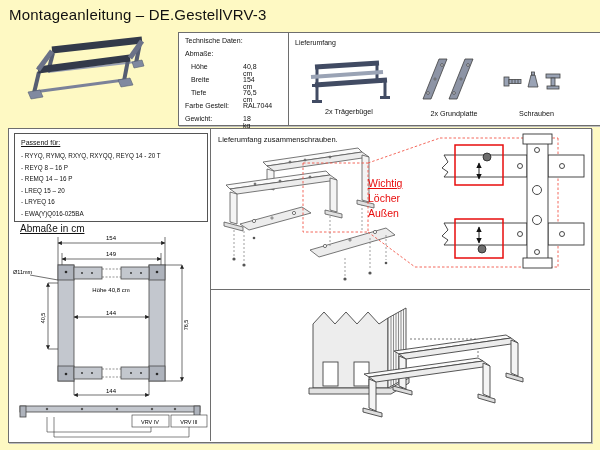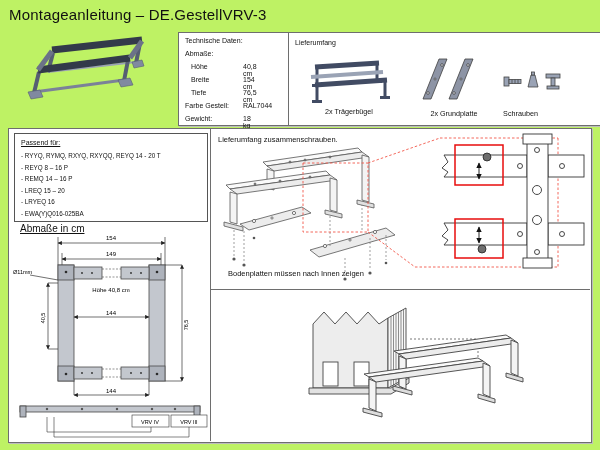--- a/index.html
+++ b/index.html
@@ -1,16 +1,16 @@
 <!DOCTYPE html>
 <html><head>
 <meta charset="utf-8">
 <style>
   html,body{margin:0;padding:0;background:#fff;}
-  #page{position:relative;width:600px;height:450px;background:#bef264;overflow:hidden;
+  #page{position:relative;width:600px;height:450px;background:#fef9c3;overflow:hidden;
         font-family:"Liberation Sans",sans-serif;color:#111;}
   .t{position:absolute;white-space:nowrap;}
   .box{position:absolute;border:1px solid #6e6e6e;background:#fff;box-shadow:1px 1px 0 #bdbdbd;}
   .hline,.vline{position:absolute;background:#6e6e6e;}
   .u{text-decoration:underline;}
   .title{font-size:15px;letter-spacing:.2px;}
   .small{font-size:7px;line-height:13px;}
   .tiny{font-size:6.3px;line-height:11.5px;}
   .cap{font-size:7.2px;text-align:center;}
   .warn{color:#e80c0c;font-size:10.5px;line-height:15px;}
@@ -105,21 +105,21 @@
         <line x1="9" y1="10.5" x2="9" y2="14.5"></line>
           <line x1="12" y1="10.5" x2="12" y2="14.5"></line>
           <line x1="15" y1="10.5" x2="15" y2="14.5"></line>
         <polygon points="28,6 25,18 35,18 32,6"></polygon>
         <rect x="28.5" y="3" width="3" height="3"></rect>
         <rect x="43" y="5" width="14" height="4"></rect>
         <rect x="48" y="9" width="4" height="8"></rect>
         <rect x="44" y="17" width="12" height="3"></rect>
       </g>
     </svg>
-    <div class="t cap" style="left:184px;top:76px;width:95px;text-align:center;">Schrauben</div>
+    <div class="t cap" style="left:200px;top:76px;width:95px;text-align:center;">Schrauben</div>
   </div>
 
   <div class="box" style="left:8px;top:128px;width:582px;height:313px;"></div>
   <div class="vline" style="left:210px;top:128px;width:1px;height:313px;"></div>
   <div class="hline" style="left:210px;top:289px;width:380px;height:1px;"></div>
 
   <div class="box" style="left:14px;top:133px;width:192px;height:87px;box-shadow:none;border-color:#555;">
     <div class="t tiny u" style="left:6px;top:3px;font-size:7px;">Passend für:</div>
     <div class="t tiny" style="left:6px;top:16px;">- RYYQ, RYMQ, RXYQ, RXYQQ, REYQ 14 - 20 T</div>
     <div class="t tiny" style="left:6px;top:27.5px;">- REYQ 8 – 16 P</div>
@@ -305,21 +305,25 @@
       <rect x="245" y="17" width="48" height="40" stroke="#e80c0c" stroke-width="1.5" fill="none"></rect>
       <rect x="245" y="91" width="48" height="39" stroke="#e80c0c" stroke-width="1.5" fill="none"></rect>
       <circle cx="277" cy="29" r="4" fill="#6e6e6e" stroke="#222" stroke-width="0.8"></circle>
       <line x1="269" y1="35" x2="269" y2="51" stroke="#111" stroke-width="0.9" marker-start="url(#ar2)" marker-end="url(#ar2)"></line>
       <circle cx="272" cy="121" r="4" fill="#6e6e6e" stroke="#222" stroke-width="0.8"></circle>
       <line x1="269" y1="99" x2="269" y2="115" stroke="#111" stroke-width="0.9" marker-start="url(#ar2)" marker-end="url(#ar2)"></line>
     </g>
   </svg>
 
   <div class="t small" style="left:218px;top:133px;font-size:7.5px;">Lieferumfang zusammenschrauben.</div>
-  <div class="t small" style="left:228px;top:267px;font-size:7.5px;">Bodenplatten müssen nach Innen zeigen</div>
+  <div class="t warn" style="left:368px;top:176px;">
+    <div class="u">Wichtig</div>
+    <div>Löcher</div>
+    <div>Außen</div>
+  </div>
 
   <svg style="left:210px;top:290px;" width="380" height="150" viewBox="0 0 380 150">
     <polyline points="200,49 268,49 268,73" stroke="#555" stroke-width="0.8" stroke-dasharray="2,2" fill="none"></polyline>
 
     <g stroke="#444" stroke-width="0.9">
       <polygon points="103,34 114,22 125,34 136,22 147,34 158,22 169,34 178,28 178,98 103,98" fill="#ededed"></polygon>
       <polygon points="178,28 196,18 196,88 178,98" fill="#f7f7f7"></polygon>
       <g stroke-width="0.6">
         <line x1="181" y1="26.5" x2="181" y2="96.5"></line>
           <line x1="183.5" y1="25" x2="183.5" y2="95"></line>

